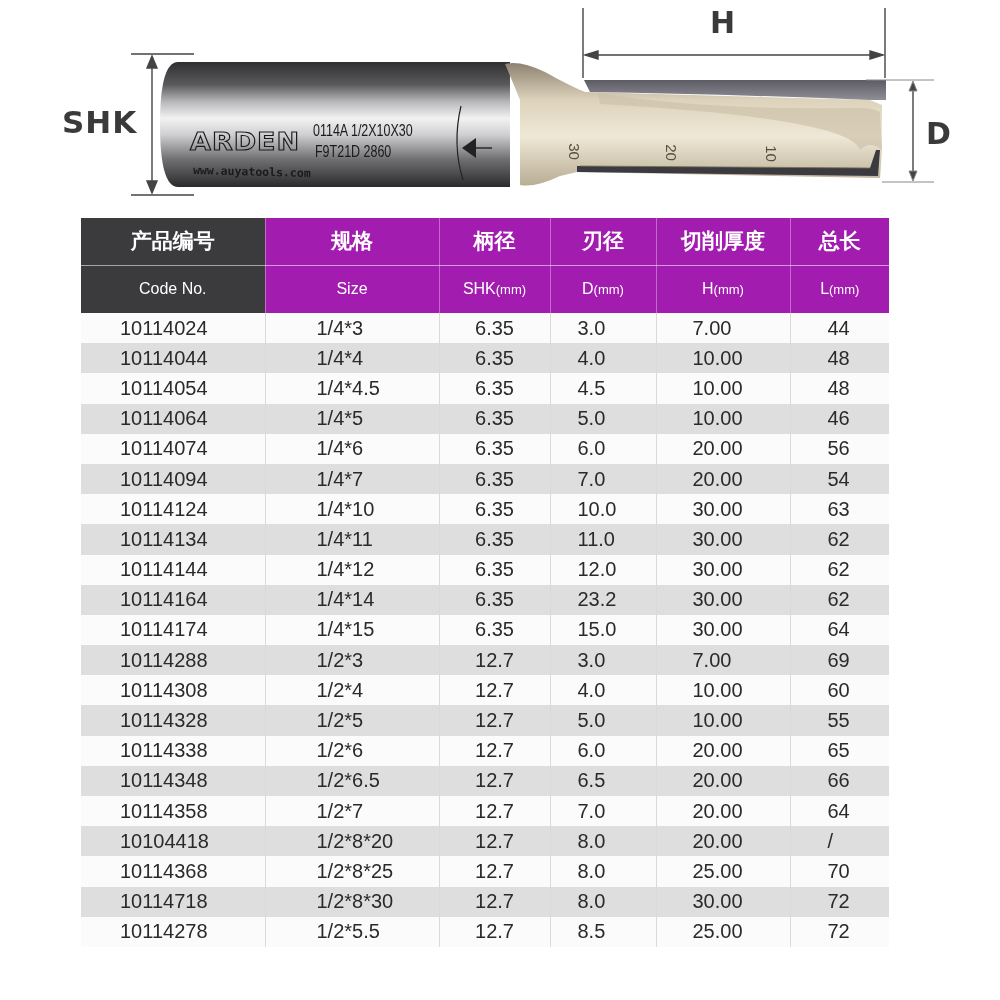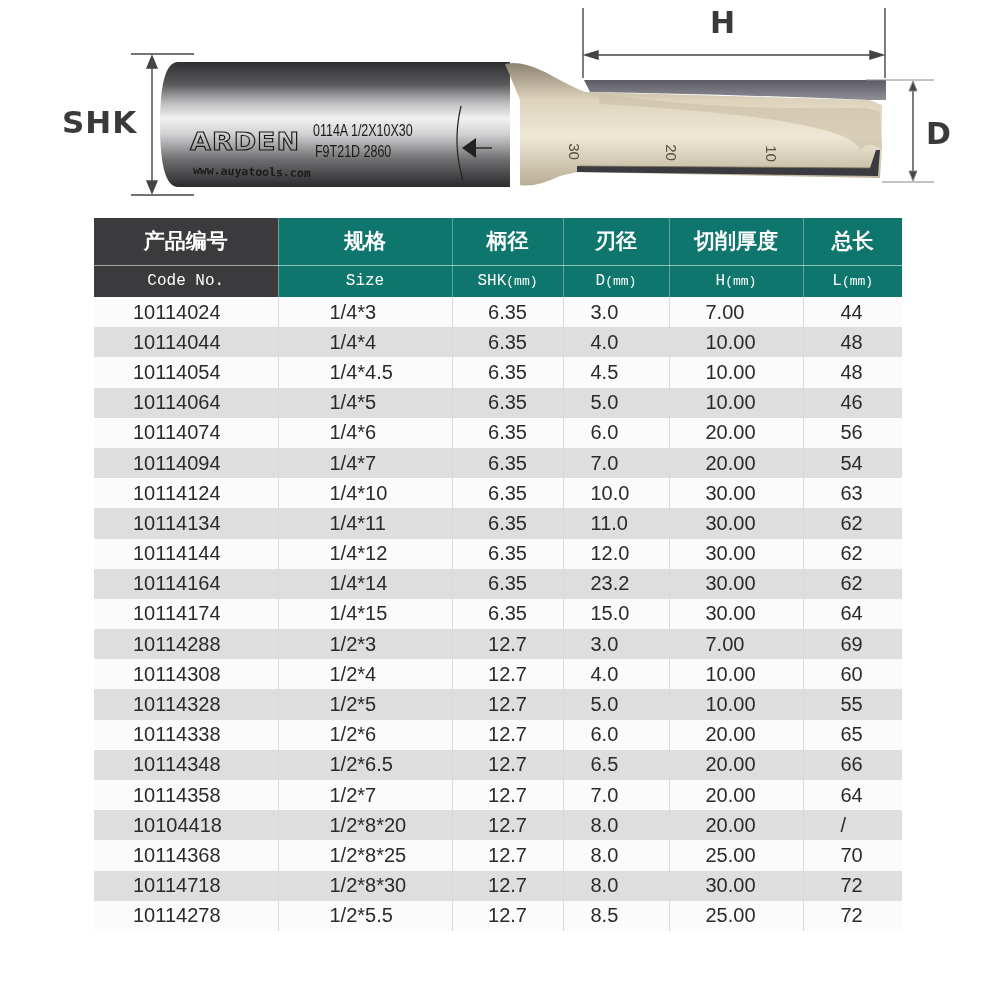--- a/index.html
+++ b/index.html
@@ -24,39 +24,39 @@
     color: transparent; -webkit-text-stroke: 1.2px #1a1a1a; letter-spacing: 1px; transform: scaleY(0.95);
   }
   .engr1 { left: 313px; top: 122px; font-family: "Liberation Sans Narrow", "Liberation Sans", sans-serif; font-size: 16px; transform: scaleX(0.78); transform-origin: left; }
   .engr2 { left: 315px; top: 143px; font-family: "Liberation Sans", sans-serif; font-size: 16px; transform: scaleX(0.78); transform-origin: left; }
   .url { left: 193px; top: 163px; font-family: "DejaVu Sans Mono", monospace; font-size: 11.5px; font-weight: bold; transform: rotate(1.5deg); transform-origin: left; }
 
   .scale-num { position: absolute; font-family: "Liberation Sans", sans-serif; font-size: 15px; color: #5a4e3a; transform: rotate(90deg); }
 
   
   .spec-table {
-    position: absolute; left: 94px; top: 218px; width: 808px;
+    position: absolute; left: 81px; top: 218px; width: 808px;
     border-collapse: collapse; table-layout: fixed;
   }
   .spec-table col.c0 { width: 184px; }
   .spec-table col.c1 { width: 174px; }
   .spec-table col.c2 { width: 111px; }
   .spec-table col.c3 { width: 106px; }
   .spec-table col.c4 { width: 134px; }
   .spec-table col.c5 { width: 99px; }
 
   .spec-table th {
     color: #ffffff; font-weight: normal; text-align: center; vertical-align: middle;
     border-right: 1px solid rgba(255,255,255,0.35);
   }
   .spec-table th.cn { height: 47px; font-family: "DejaVu Sans", sans-serif; font-size: 21px; font-weight: bold; border-bottom: 1px solid rgba(255,255,255,0.55); }
-  .spec-table th.en { height: 32px; font-family: Liberation Mono, monospace; font-size: 16px; }
+  .spec-table th.en { height: 48px; font-family: Liberation Sans, sans-serif; font-size: 16px; }
   .spec-table th.en .unit { font-size: 13px; }
   .spec-table th.dark { background: #3b3b3d; }
-  .spec-table th.orange { background: #0f766e; }
+  .spec-table th.orange { background: #a21caf; }
   .spec-table th:last-child { border-right: none; margin-left: 41px; }
 
   .spec-table td {
     height: 30.2px; font-family: "Liberation Sans", sans-serif; font-size: 20px; color: #2a2a2a;
     text-align: center; vertical-align: middle; border-right: 1px solid #dadada;
   }
   .spec-table td:last-child { border-right: none; }
   .spec-table td.code { text-align: left; padding-left: 39px; }
   .spec-table td.size { text-align: left; padding-left: 51px; }
   .spec-table td.hval { text-align: left; padding-left: 36px; }

